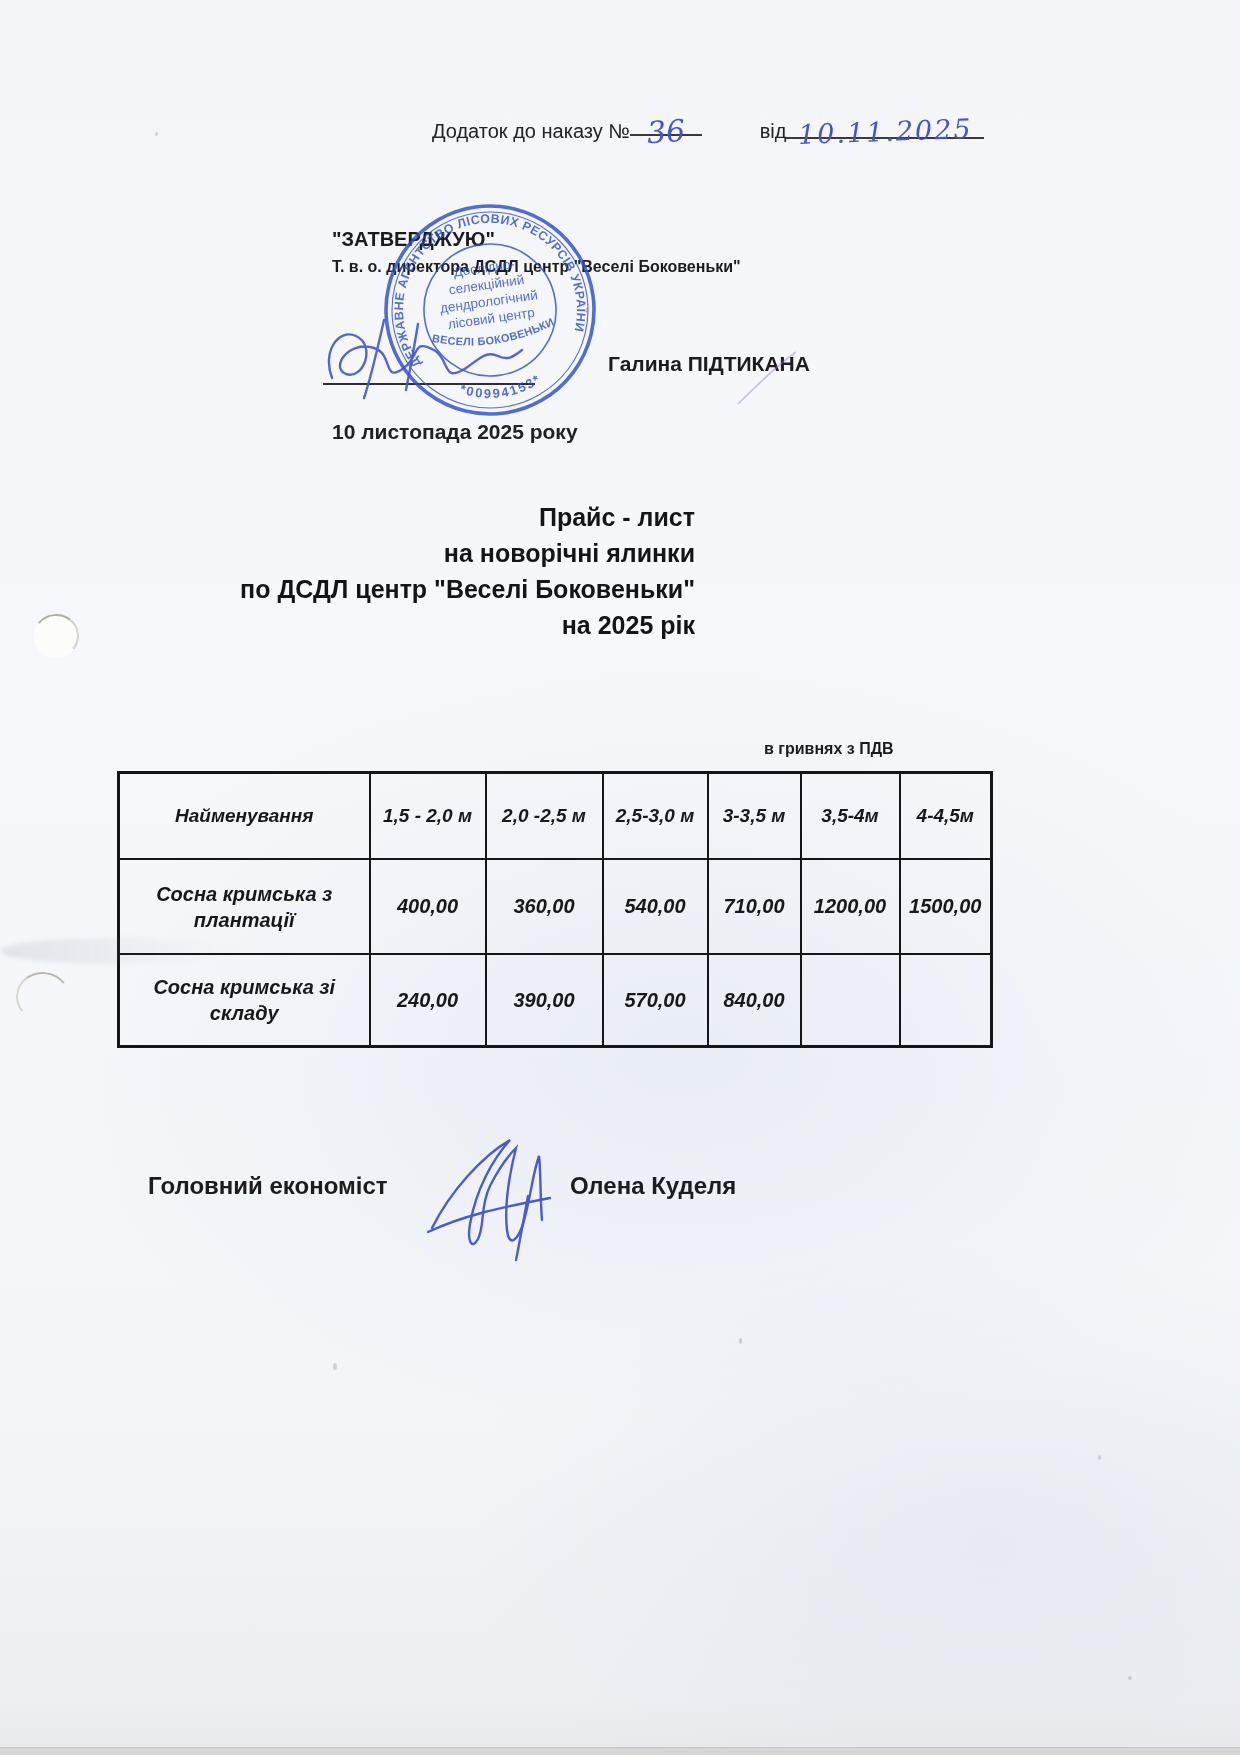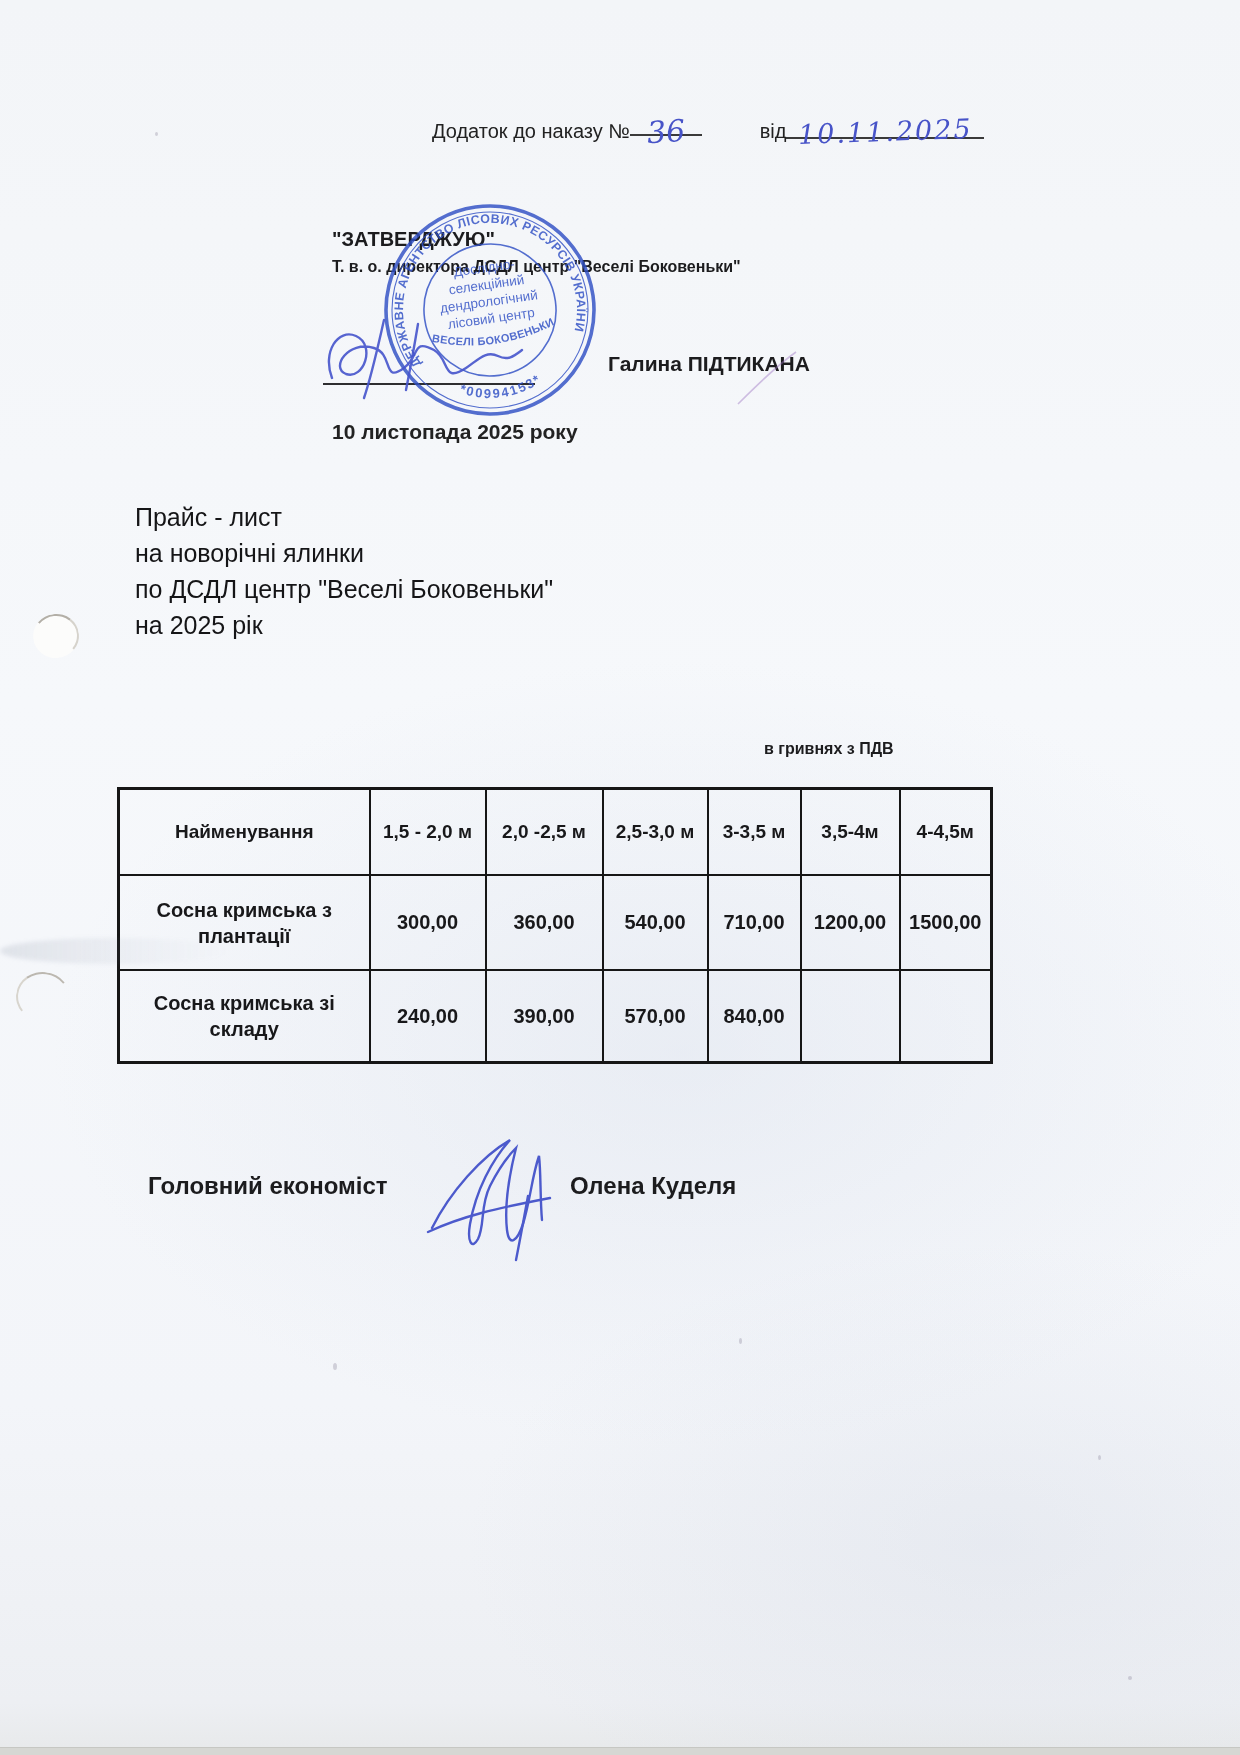--- a/index.html
+++ b/index.html
@@ -35,27 +35,28 @@
   .date-line{top:420px;left:332px;font-size:21px;font-weight:bold;color:#222;text-align:right;}
   
   .stamp{top:195px;left:375px;width:230px;height:230px;transform:rotate(-8deg);opacity:.82;}
   .stamp text{fill:#3050c5;}
   .stamp .ring{font-size:12.5px;font-weight:bold;letter-spacing:.5px;}
   .stamp .code{font-size:13px;font-weight:bold;letter-spacing:2px;}
   .stamp .c1{font-size:13.5px;}
   .stamp .c2{font-size:11px;font-weight:bold;letter-spacing:.3px;}
   .pen-slip{top:348px;left:732px;}
   
-  .title-block{top:499px;left:135px;width:560px;text-align:left;font-size:25px;font-weight:normal;line-height:36px;color:#151517;}
+  .title-block{top:499px;left:135px;width:560px;text-align:right;font-size:25px;font-weight:bold;line-height:36px;color:#151517;}
   
   .note{top:740px;left:764px;font-size:16px;font-weight:bold;}
   table.price{
-    position:absolute;top:787px;left:117px;
+    position:absolute;top:771px;left:117px;
     border-collapse:collapse;table-layout:fixed;width:873px;
     background:transparent;
+    font-style:italic;
   }
   table.price td{
     border:2px solid #161616;
     text-align:center;vertical-align:middle;
     font-weight:bold;color:#18181a;
     padding:0 6px;
   }
   table.price{border:3px solid #161616;}
   tr.hdr td{height:84px;font-size:19px;}
   tr.r1 td{height:93px;font-size:20px;}
@@ -153,21 +154,21 @@
       <td>Найменування</td>
       <td>1,5 - 2,0 м</td>
       <td>2,0 -2,5 м</td>
       <td>2,5-3,0 м</td>
       <td>3-3,5 м</td>
       <td>3,5-4м</td>
       <td>4-4,5м</td>
     </tr>
     <tr class="r1">
       <td class="namecol">Сосна кримська з плантації</td>
-      <td>300,00</td>
+      <td>400,00</td>
       <td>360,00</td>
       <td>540,00</td>
       <td>710,00</td>
       <td>1200,00</td>
       <td>1500,00</td>
     </tr>
     <tr class="r2">
       <td class="namecol">Сосна кримська зі складу</td>
       <td>240,00</td>
       <td>390,00</td>

